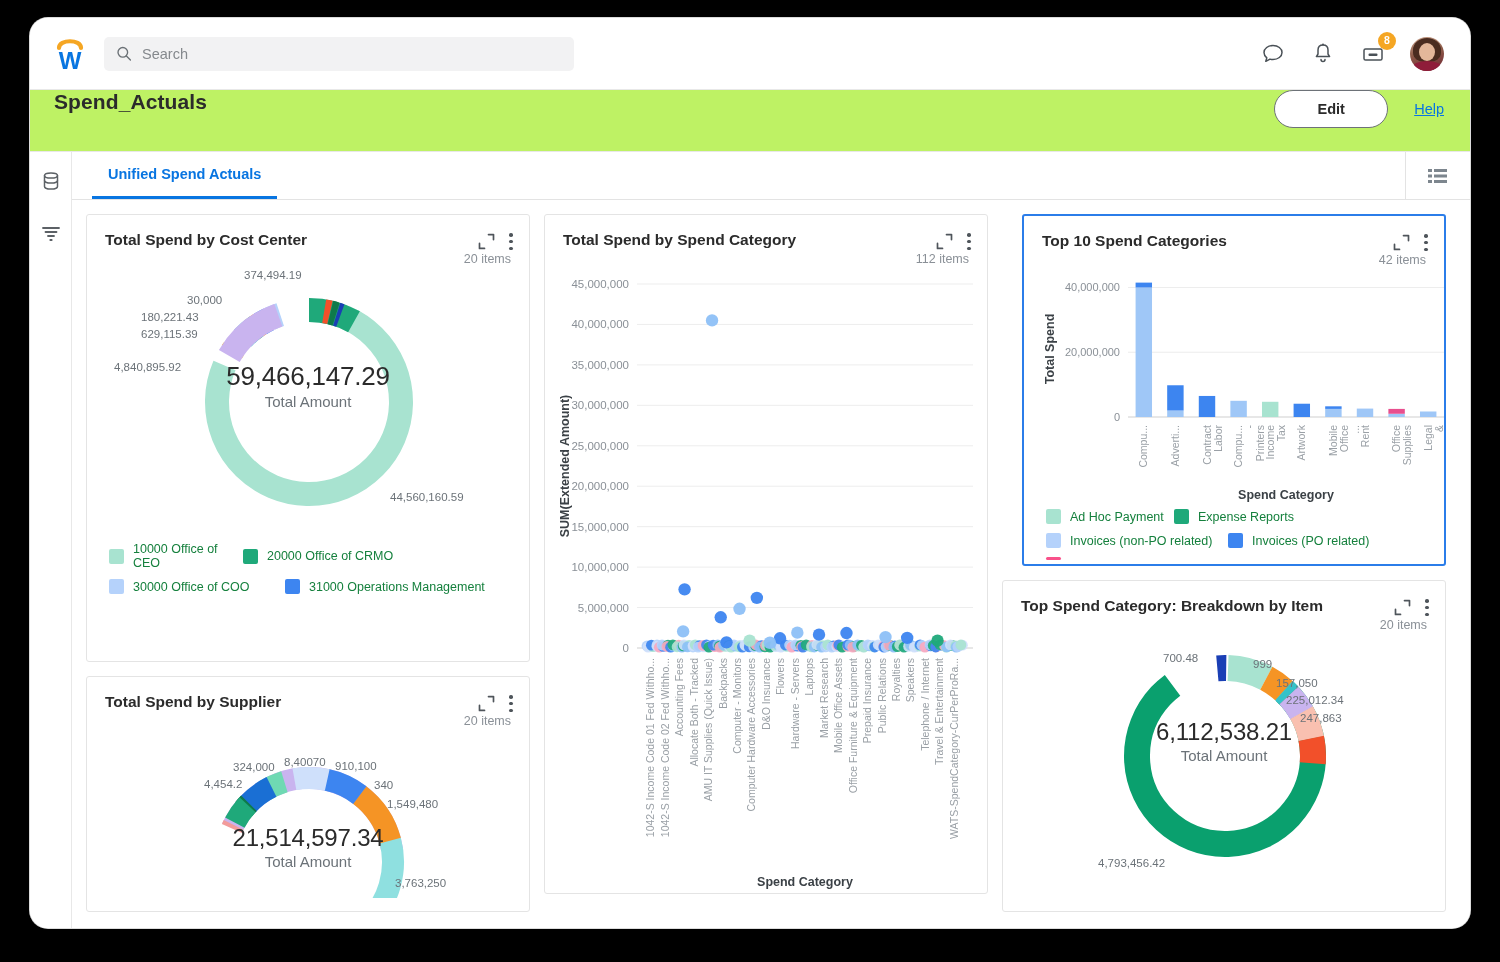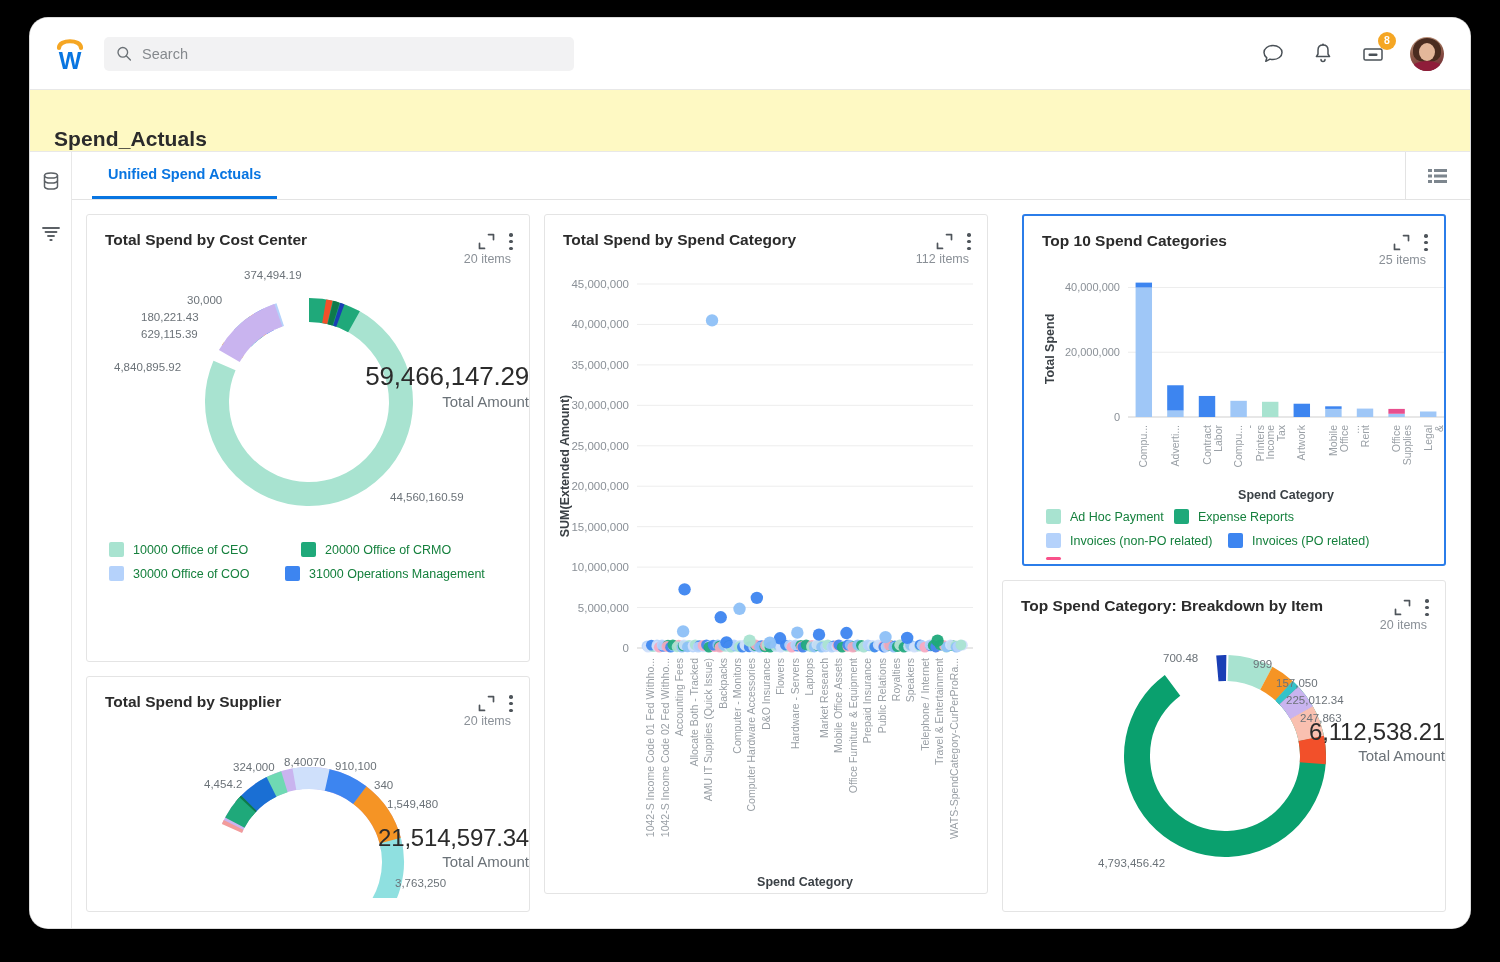--- a/index.html
+++ b/index.html
@@ -59,24 +59,24 @@
     overflow: hidden; position: relative; cursor: pointer;
     flex: 0 0 auto;
   }
   .avatar .hair { position:absolute; left:3px; top:1px; width:28px; height:24px; background:#4a2c20; border-radius:50% 50% 40% 40%; }
   .avatar .face { position:absolute; left:9px; top:6px; width:16px; height:18px; background:#e3b79a; border-radius:50%; }
   .avatar .body { position:absolute; left:2px; bottom:-4px; width:30px; height:14px; background:#8f1d3a; border-radius:50% 50% 0 0; }
 
   
   .titlerow {
     height: 62px;
-    display: flex; align-items: flex-end;
+    display: flex; align-items: flex-start;
     padding: 0 26px 0 24px;
     border-bottom: 1px solid #e8e8e8;
-    background: #fef9c3;
+    background: #bef264;
   }
   .page-title { font-size: 21px; font-weight: bold; color: #2b2b2b; letter-spacing: .1px;}
   .titlerow-right { margin-left: auto; display: flex; align-items: center; gap: 26px; }
   .edit-btn {
     width: 114px; height: 38px;
     border: 1px solid #6d7278; border-radius: 19px;
     background: #fff; color: #2b2b2b;
     font-size: 14.5px; font-weight: bold;
     cursor: pointer;
     font-family: "Liberation Sans", sans-serif;
@@ -134,21 +134,21 @@
   .card-head { padding: 16px 16px 0 18px; display: flex; align-items: center; }
   .card-title { font-size: 15.5px; font-weight: bold; color: #2b2b2b; line-height: 1.2; }
   .card-actions { margin-left: auto; display: flex; align-items: center; gap: 14px; padding-top: 2px; }
   .expand-ico { width: 17px; height: 17px; cursor: pointer; color: #4f555b; }
   .kebab { width: 4px; height: 17px; cursor: pointer; display:flex; flex-direction:column; justify-content:space-between; align-items:center;}
   .kebab span { width: 3.5px; height: 3.5px; background: #4f555b; border-radius: 50%; display:block;}
   .item-count { text-align: right; font-size: 12.5px; color: #8a9097; padding: 2px 18px 0 0; }
 
   
   .donut-wrap { position: relative; }
-  .donut-center { position: absolute; text-align: right; left: 0; right: 0; }
+  .donut-center { position: absolute; text-align: center; left: 0; right: 0; }
   .donut-total { font-size: 26px; color: #2b2b2b; letter-spacing: -.2px; }
   .donut-sub { font-size: 15px; color: #6b7278; margin-top: 1px; }
   .dlabel { position: absolute; font-size: 11.5px; color: #6b7278; white-space: nowrap; }
 
   
   .legend { padding: 4px 16px 10px 22px; }
   .legend-row { display: flex; align-items: center; margin-bottom: 9px; }
   .legend-item { display: flex; align-items: center; gap: 9px; font-size: 12.5px; color: #15803d; }
   .sw { width: 15px; height: 15px; border-radius: 2px; flex: 0 0 auto; }
   .legend-more { width: 15px; height: 3px; background: #f9518a; border-radius: 2px; }
@@ -202,20 +202,24 @@
       <div class="avatar">
         <div class="hair"></div>
           <div class="face"></div>
           <div class="body"></div>
       </div>
     </div>
   </div>
 
   <div class="titlerow">
     <div class="page-title">Spend_Actuals</div>
+    <div class="titlerow-right">
+      <button class="edit-btn">Edit</button>
+      <span class="help-link">Help</span>
+    </div>
   </div>
 
   <div class="bodywrap">
 
     <div class="leftrail">
       <div class="rail-icon">
         <svg width="22" height="22" viewBox="0 0 22 22">
           <ellipse cx="11" cy="5.5" rx="6.5" ry="2.6" fill="none" stroke="#5c6166" stroke-width="1.5"></ellipse>
           <path d="M4.5 5.5v11c0 1.4 2.9 2.6 6.5 2.6s6.5-1.2 6.5-2.6v-11" fill="none" stroke="#5c6166" stroke-width="1.5"></path>
           <path d="M4.5 10.5c0 1.4 2.9 2.6 6.5 2.6s6.5-1.2 6.5-2.6" fill="none" stroke="#5c6166" stroke-width="1.5"></path>
@@ -295,21 +299,21 @@
               <div class="dlabel" style="left:157px; top:3px;">374,494.19</div>
               <div class="dlabel" style="left:100px; top:28px;">30,000</div>
               <div class="dlabel" style="left:54px; top:45px;">180,221.43</div>
               <div class="dlabel" style="left:54px; top:62px;">629,115.39</div>
               <div class="dlabel" style="left:27px; top:95px;">4,840,895.92</div>
               <div class="dlabel" style="left:303px; top:225px;">44,560,160.59</div>
             </div>
 
             <div class="legend">
               <div class="legend-row">
-                <div class="legend-item" style="width:192px;">
+                <div class="legend-item" style="width:134px;">
                   <span class="sw" style="background:#a8e3d0"></span>
                   <span>10000 Office of CEO</span>
                 </div>
                 <div class="legend-item">
                   <span class="sw" style="background:#1fa97a"></span>
                   <span>20000 Office of CRMO</span>
                 </div>
               </div>
               <div class="legend-row">
                 <div class="legend-item" style="width:176px;">
@@ -626,21 +630,21 @@
                     <path d="M6.5 15.4h-5v-5" fill="none" stroke="#4f555b" stroke-width="1.7" stroke-linecap="round" stroke-linejoin="round"></path>
                   </svg>
                 </div>
                 <div class="kebab">
                     <span></span>
                     <span></span>
                     <span></span>
                   </div>
               </div>
             </div>
-            <div class="item-count">25 items</div>
+            <div class="item-count">42 items</div>
 
             <svg id="bar-svg" width="440" height="240" viewBox="0 0 440 240" style="display:block;">
                 <line x1="104" y1="150" x2="420" y2="150" stroke="#ededed" stroke-width="1"></line>
                 <text x="96" y="154" text-anchor="end" fill="#8a9097" font-size="11">0</text>
                 <line x1="104" y1="85.23809523809524" x2="420" y2="85.23809523809524" stroke="#ededed" stroke-width="1"></line>
                 <text x="96" y="89.23809523809524" text-anchor="end" fill="#8a9097" font-size="11">20,000,000</text>
                 <line x1="104" y1="20.47619047619048" x2="420" y2="20.47619047619048" stroke="#ededed" stroke-width="1"></line>
                 <text x="96" y="24.47619047619048" text-anchor="end" fill="#8a9097" font-size="11">40,000,000</text>
                 <line x1="104" y1="150" x2="420" y2="150" stroke="#d8d8d8" stroke-width="1"></line>
                 <text x="30" y="82" text-anchor="middle" transform="rotate(-90 30 82)" fill="#3b4146" font-weight="bold" font-size="12.5">Total Spend</text>

